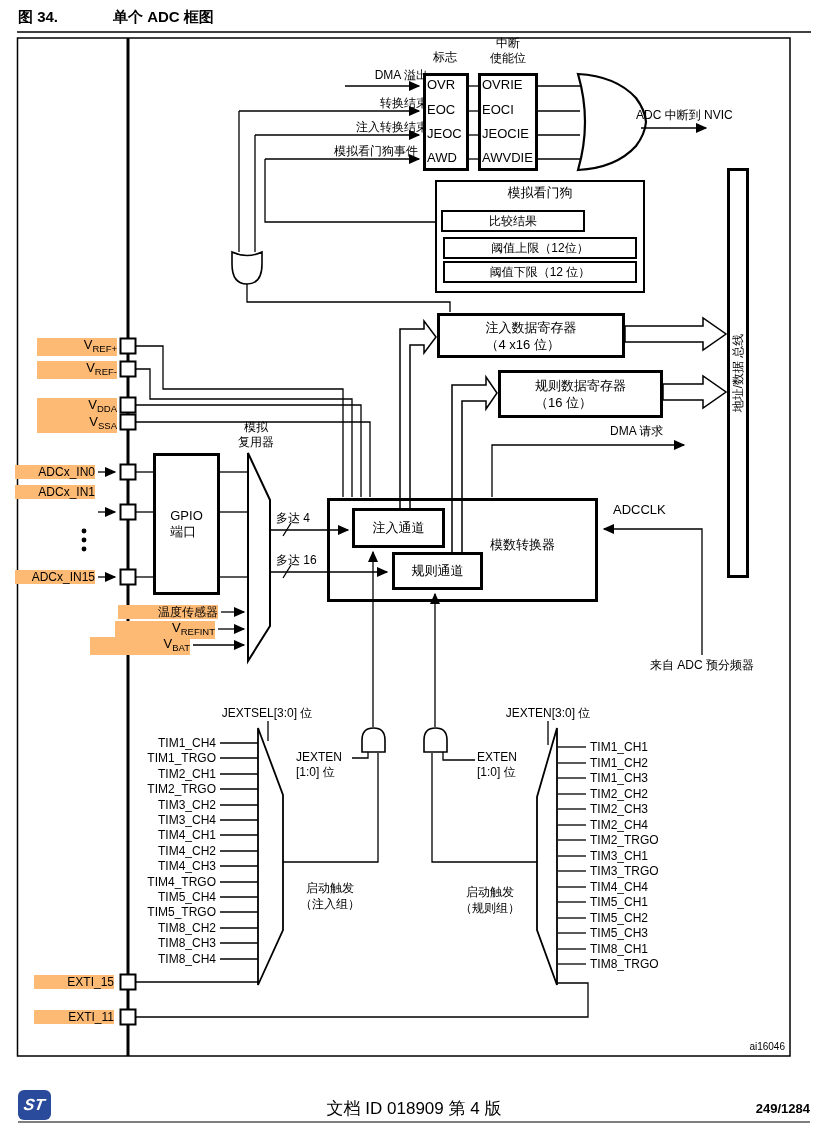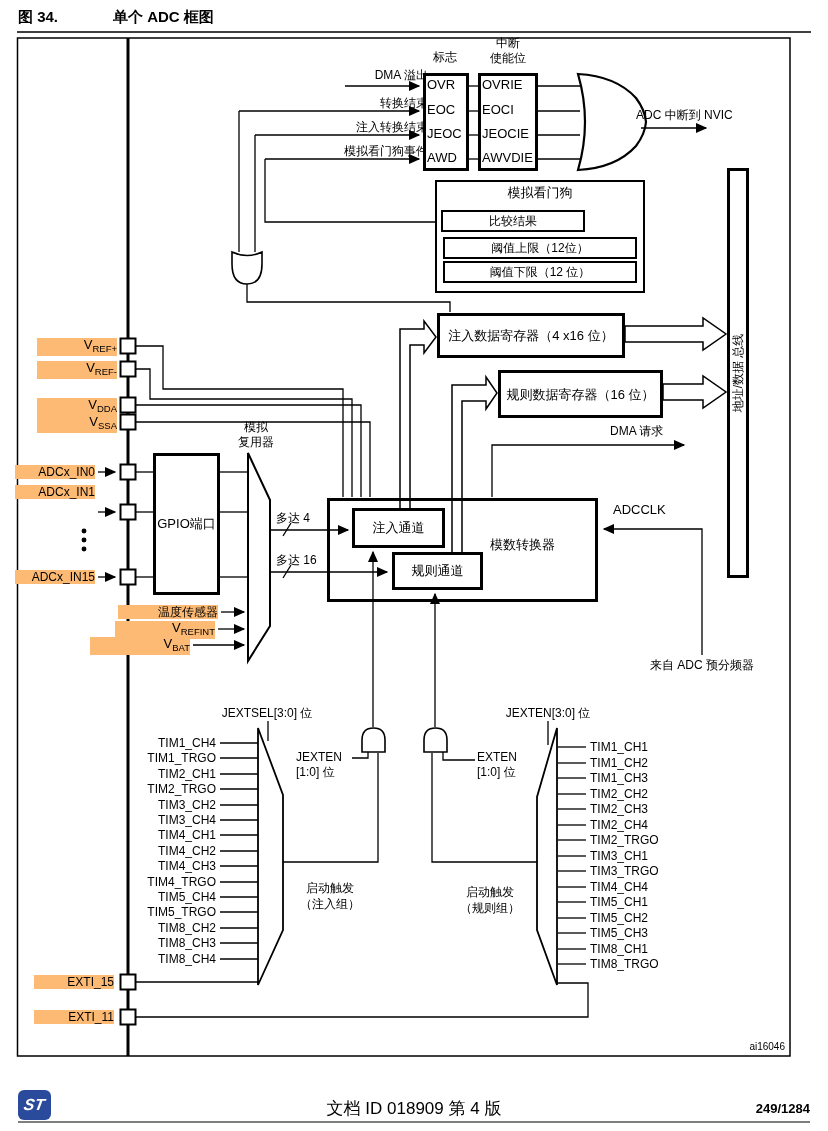--- a/index.html
+++ b/index.html
@@ -7,21 +7,21 @@
         font-family:"Liberation Sans","DejaVu Sans",sans-serif;color:#000;overflow:hidden}
   svg{position:absolute;left:0;top:0;z-index:1}
   .a{position:absolute;white-space:nowrap;font-size:12px;line-height:14px;z-index:2}
   .r{text-align:right}
   .c{text-align:center}
   .wbg{background:#fdba74}
   .t13{font-size:13px}
   .bx{position:absolute;border:3px solid #000;background:#fff;z-index:2;box-sizing:border-box;
       display:flex;align-items:center;justify-content:center;font-size:13px}
   .bx2{border-width:2px}
-  .two{display:flex;flex-direction:row;line-height:17px}
+  .two{display:flex;flex-direction:column;line-height:17px}
   .sb{font-size:9.5px;vertical-align:-3px}
   .vb{font-size:13px}
   .figtitle{font-size:15px;font-weight:bold}
   #busbar{position:absolute;left:727px;top:168px;width:22px;height:410px;border:3px solid #000;
           box-sizing:border-box;background:#fff;z-index:2}
   #busbar span{position:absolute;left:50%;top:50%;transform:translate(-50%,-50%) rotate(-90deg);
                white-space:nowrap;font-size:12px}
   #stlogo{position:absolute;left:18px;top:1090px;width:33px;height:30px;border-radius:6px 6px 6px 6px;
           display:flex;align-items:center;justify-content:center;z-index:2;
           font-style:italic;font-weight:bold;font-size:16px;color:#fff}
@@ -166,21 +166,21 @@
 
 <div class="a figtitle" style="left:18px;top:10px">图 34.</div>
 <div class="a figtitle" style="left:113px;top:10px">单个 ADC 框图</div>
 
 <div class="a c" style="left:405px;top:50px;width:80px">标志</div>
 <div class="a c" style="left:478px;top:36px;width:60px;line-height:15px"><span>中断</span><br><span>使能位</span></div>
 
 <div class="a r" style="left:298px;top:68px;width:130px">DMA 溢出</div>
 <div class="a r" style="left:298px;top:96px;width:130px">转换结束</div>
 <div class="a r" style="left:298px;top:120px;width:130px">注入转换结束</div>
-<div class="a r" style="left:298px;top:144px;width:130px">模拟看门狗事件</div>
+<div class="a r" style="left:288px;top:144px;width:130px">模拟看门狗事件</div>
 
 <div class="bx" style="left:423px;top:73px;width:46px;height:98px"></div>
 <div class="a t13" style="left:427px;top:78px">OVR</div>
 <div class="a t13" style="left:427px;top:103px">EOC</div>
 <div class="a t13" style="left:427px;top:127px">JEOC</div>
 <div class="a t13" style="left:427px;top:151px">AWD</div>
 
 <div class="bx" style="left:478px;top:73px;width:60px;height:98px"></div>
 <div class="a t13" style="left:482px;top:78px">OVRIE</div>
 <div class="a t13" style="left:482px;top:103px">EOCI</div>

